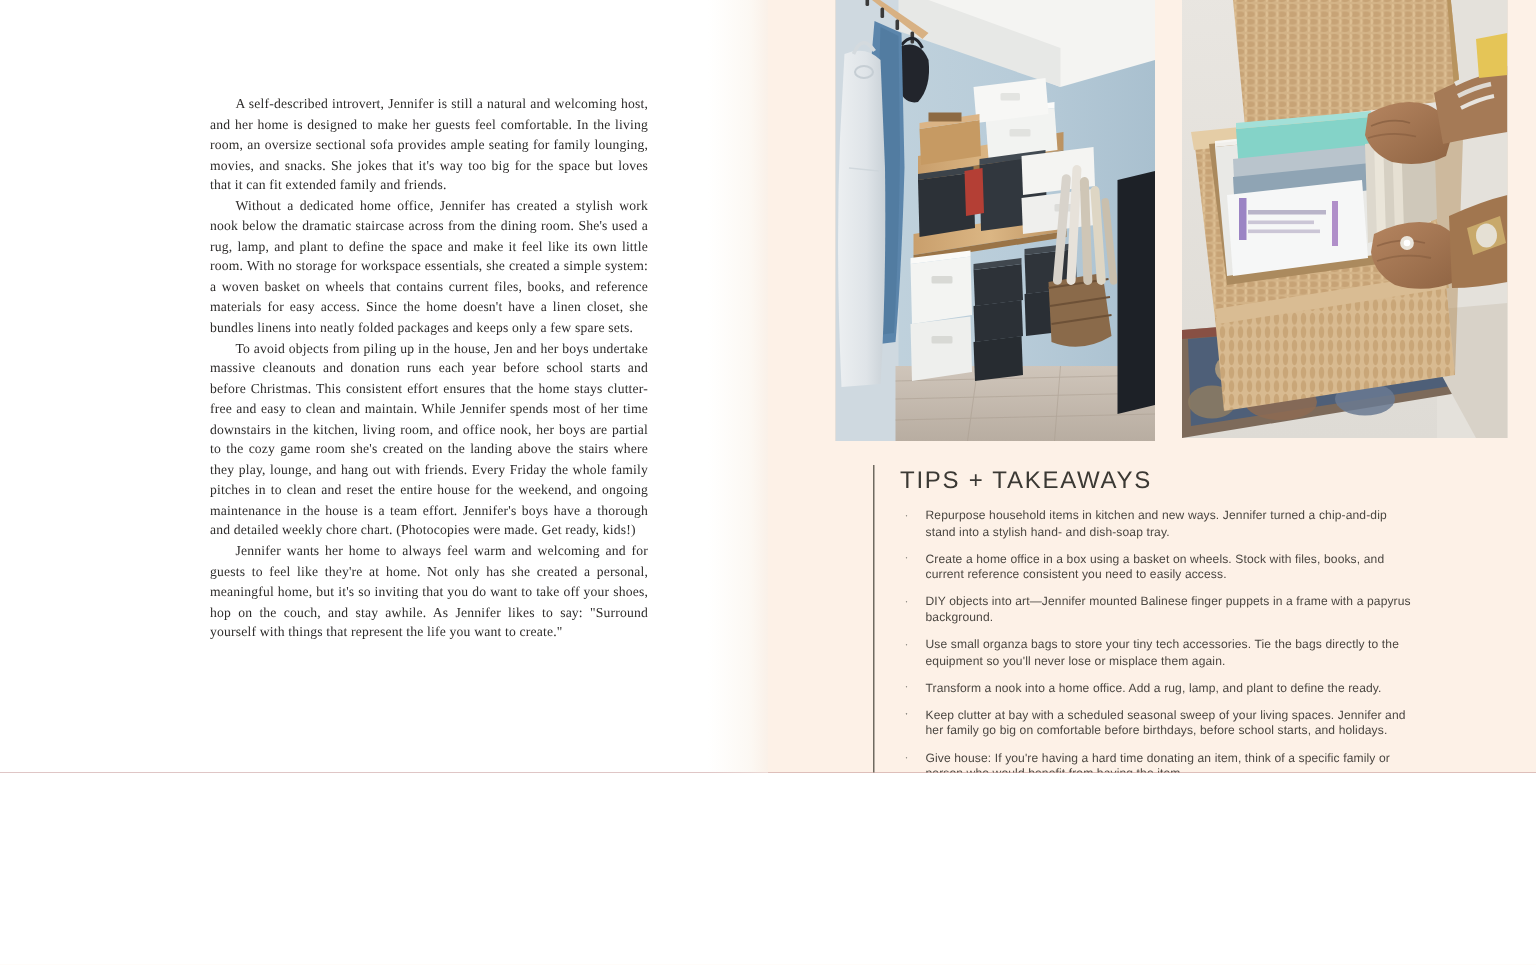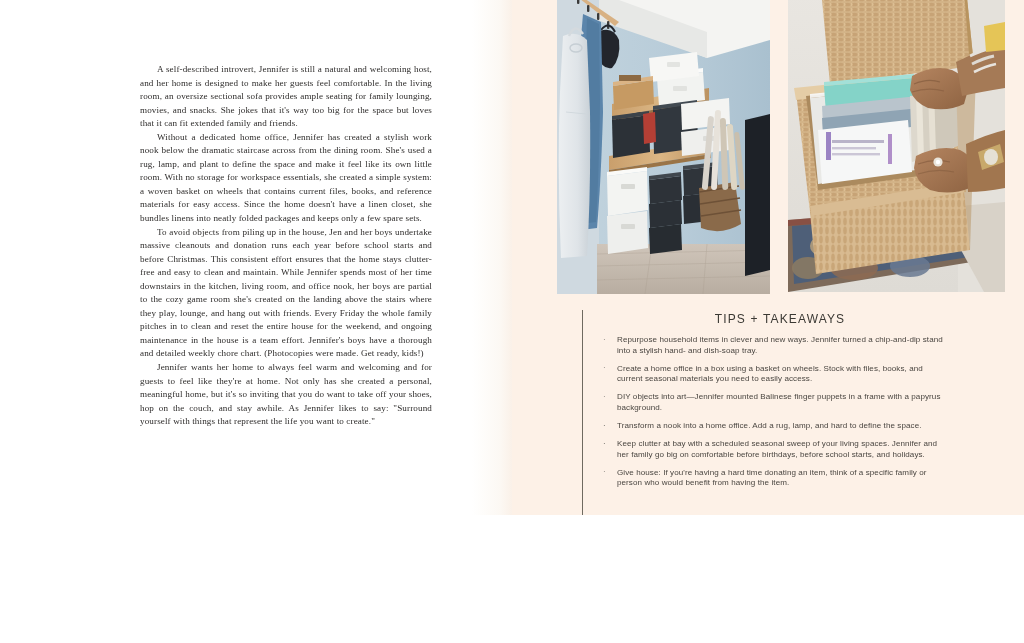--- a/index.html
+++ b/index.html
@@ -99,26 +99,25 @@
   }
 
   .tips-block {
     position: absolute;
     left: 88px;    
     top: 312px;
     width: 360px;
   }
   .tips-heading {
     font-family: "Liberation Sans", sans-serif;
-    font-size: 12px;
+    font-size: 16px;
     letter-spacing: 1.15px;
     color: #3b3934;
     font-weight: 400;
     margin-bottom: 9px;
-    text-align: center;
   }
   .tips-list { list-style: none; }
   .tips-list li {
     position: relative;
     padding-left: 17px;
     margin-bottom: 7.5px;
     font-family: "Liberation Sans", sans-serif;
     font-size: 8.05px;
     line-height: 10.6px;
     color: #4a4641;
@@ -447,25 +446,25 @@
 
         <polygon points="196,34 217,30 217,58 198,60" fill="#e5c557"></polygon>
       </svg>
     </div>
 
     <div class="tips-bracket"></div>
 
     <div class="tips-block">
       <div class="tips-heading">TIPS + TAKEAWAYS</div>
       <ul class="tips-list">
-        <li><span class="bullet">·</span><span>Repurpose household items in clever and new ways. Jennifer turned a chip-and-dip stand into a stylish hand- and dish-soap tray.</span></li>
-        <li><span class="bullet">·</span><span>Create a home office in a box using a basket on wheels. Stock with files, books, and current seasonal materials you need to easily access.</span></li>
+        <li><span class="bullet">·</span><span>Repurpose household items in kitchen and new ways. Jennifer turned a chip-and-dip stand into a stylish hand- and dish-soap tray.</span></li>
+        <li><span class="bullet">·</span><span>Create a home office in a box using a basket on wheels. Stock with files, books, and current reference consistent you need to easily access.</span></li>
         <li><span class="bullet">·</span><span>DIY objects into art—Jennifer mounted Balinese finger puppets in a frame with a papyrus background.</span></li>
-        <li><span class="bullet">·</span></li>
-        <li><span class="bullet">·</span><span>Transform a nook into a home office. Add a rug, lamp, and hard to define the space.</span></li>
+        <li><span class="bullet">·</span><span>Use small organza bags to store your tiny tech accessories. Tie the bags directly to the equipment so you'll never lose or misplace them again.</span></li>
+        <li><span class="bullet">·</span><span>Transform a nook into a home office. Add a rug, lamp, and plant to define the ready.</span></li>
         <li><span class="bullet">·</span></li>
         <li><span class="bullet">·</span><span>Keep clutter at bay with a scheduled seasonal sweep of your living spaces. Jennifer and her family go big on comfortable before birthdays, before school starts, and holidays.</span></li>
         <li><span class="bullet">·</span><span>Give house: If you're having a hard time donating an item, think of a specific family or person who would benefit from having the item.</span></li>
       </ul>
     </div>
 
   </div>
 
   <div class="footer-line foot-right-title">ATELIER DU BOIS</div>
   <div class="footer-line foot-right-num">141</div>

